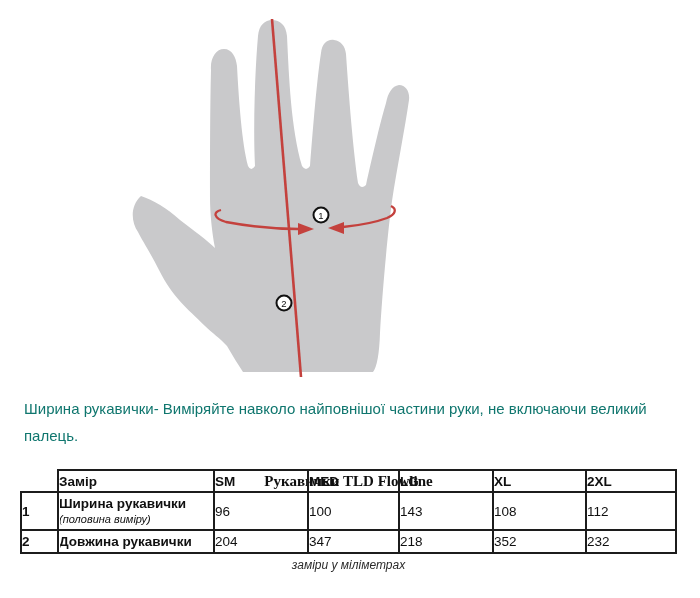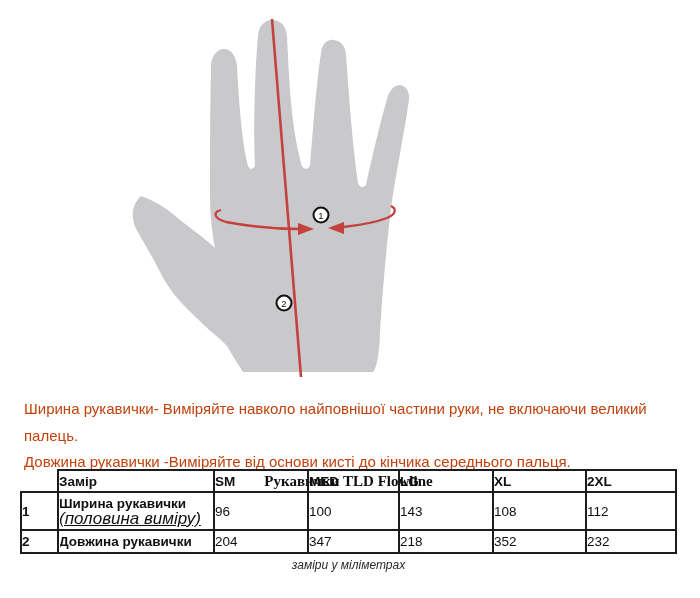--- a/index.html
+++ b/index.html
@@ -3,40 +3,40 @@
 <meta charset="utf-8">
 <style>
   html,body { margin:0; padding:0; }
   body {
     width:700px; height:598px; background:#ffffff; position:relative;
     font-family:"Liberation Sans", sans-serif; color:#222; overflow:hidden;
   }
   .hand-figure { position:absolute; left:125px; top:8px; width:340px; height:378px; }
 
   .instructions { position:absolute; left:24px; top:396px; width:668px;
-    font-size:15px; line-height:26.5px; color:#c2410c; }
+    font-size:15px; line-height:26.5px; color:#0f766e; }
   .instructions p { margin:0; }
 
   .table-title { position:absolute; left:20px; top:473px; width:657px;
     text-align:center; font-weight:bold; font-size:15px; color:#101010;font-family:Liberation Serif, serif; }
 
   table.size-table { position:absolute; left:20px; top:469px;
     border-collapse:collapse; table-layout:fixed; font-size:13.5px; color:#101010; }
   table.size-table td, table.size-table th {
     border:2px solid #1c1c1c; text-align:left; vertical-align:middle; padding:0;
     overflow:hidden; }
   table.size-table td.blank { border:none; }
   table.size-table th { font-weight:bold; }
   tr.hdr  { height:22px; }
   tr.row1 { height:38px; }
   tr.row2 { height:23px; }
   td.num { font-weight:bold; }
   td.m-cell { text-align:left; padding-left:10px;border-radius:8px; }
   .m-label { display:block; font-weight:bold; line-height:16px; }
-  .m-sub { display:block; font-style:italic; font-size:17px; line-height:14px;text-decoration:underline; }
+  .m-sub { display:block; font-style:italic; font-size:11px; line-height:14px; }
   .m-sub:empty { display:none; }
 
   .footer-note { position:absolute; left:20px; top:558px; width:657px;
     text-align:center; font-style:italic; font-size:12px; color:#2a2a2a; }
 </style>
 </head>
 <body>
 
 <div class="hand-figure">
   <svg viewBox="0 0 340 378" width="340" height="378">
@@ -89,21 +89,20 @@
 
     <g>
       <circle cx="159" cy="295" r="7.5" fill="#ffffff" stroke="#111111" stroke-width="2"></circle>
       <text x="159" y="298.5" text-anchor="middle" font-size="9.5" fill="#111111">2</text>
     </g>
   </svg>
 </div>
 
 <div class="instructions">
   <p>Ширина рукавички- Виміряйте навколо найповнішої частини руки, не включаючи великий палець.</p>
-  <p>Довжина рукавички -Виміряйте від основи кисті до кінчика середнього пальця.</p>
 </div>
 
 <div class="table-title">Рукавички TLD Flowline</div>
 
 <table class="size-table">
   <colgroup>
     <col style="width:37px">
       <col style="width:156px">
       <col style="width:94px">
     <col style="width:91px">

